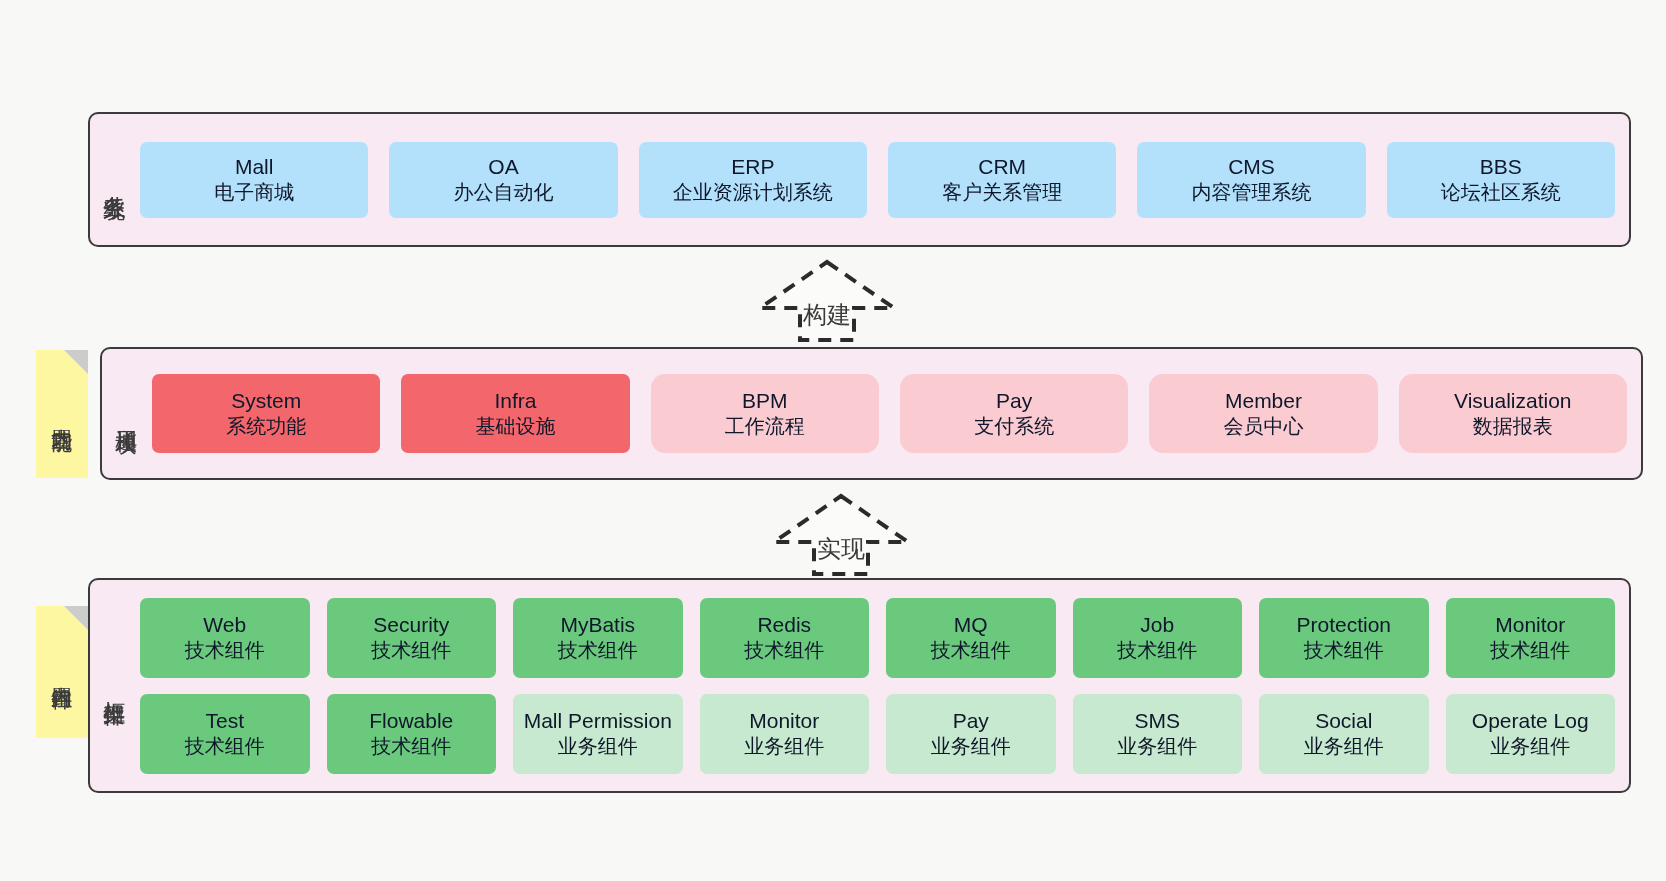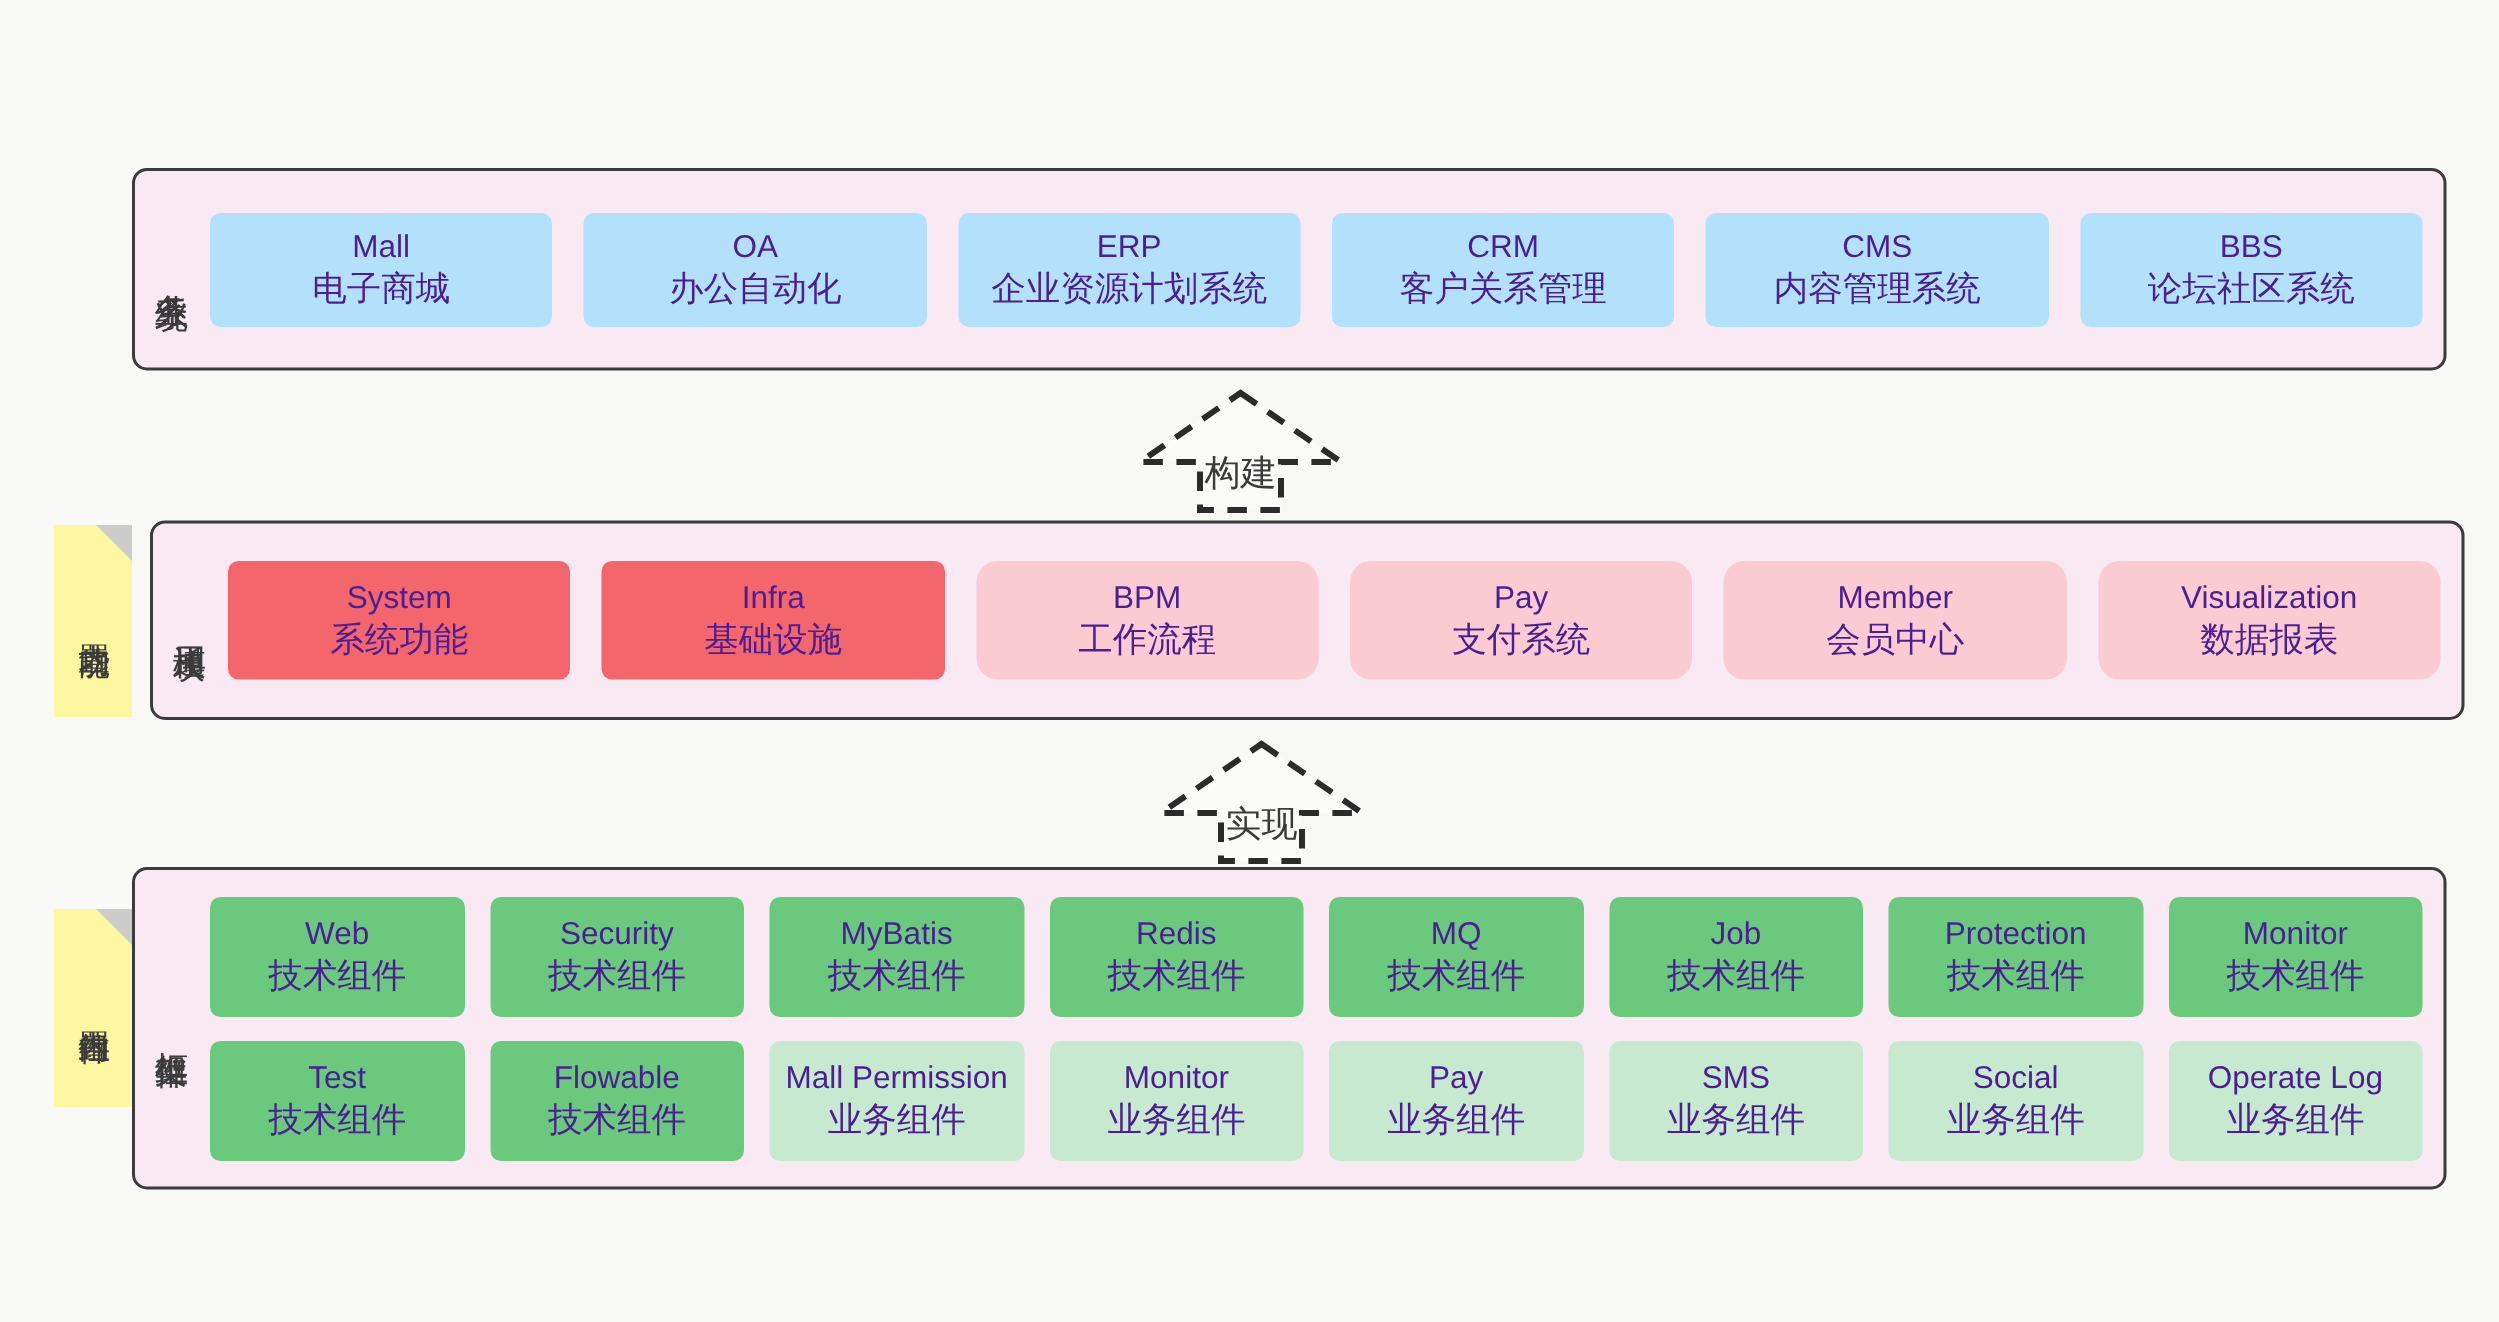--- a/index.html
+++ b/index.html
@@ -64,25 +64,25 @@
   .card {
     flex: 1 1 0;
     box-sizing: border-box;
     border-radius: 7px;
     display: flex;
     flex-direction: column;
     align-items: center;
     justify-content: center;
     text-align: center;
     line-height: 1.26;
-    color: #4c1d95;
+    color: #0f172a;
     padding: 4px 6px;
   }
   .card .t1 { font-size: 21px; }
-  .card .t2 { font-size: 23px; text-align: center; }
+  .card .t2 { font-size: 20px; text-align: center; }
 
   .c-blue       { background: #b3e0fb; }
   .c-red        { background: #f2666c; }
   .c-pink       { background: #fbcbd2; border-radius: 14px; }
   .c-green      { background: #6bc97e; }
   .c-lightgreen { background: #c7e9cf; }
 
   
   #band-business { left: 88px;  top: 112px; width: 1543px; height: 135px; }
   #band-modules  { left: 88px;  top: 347px; width: 1543px; height: 133px; margin-left: 12px; }

